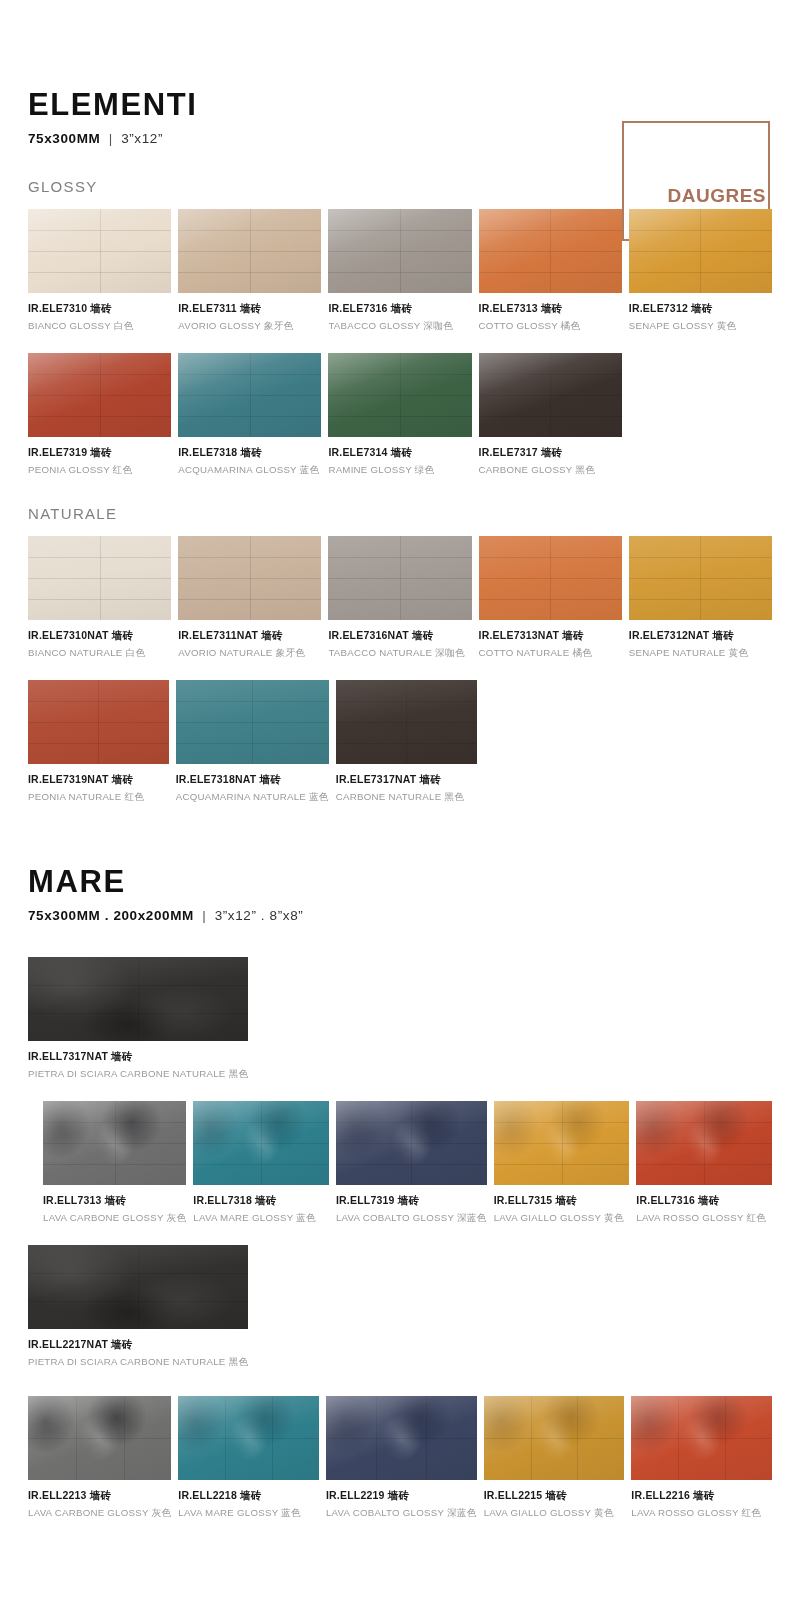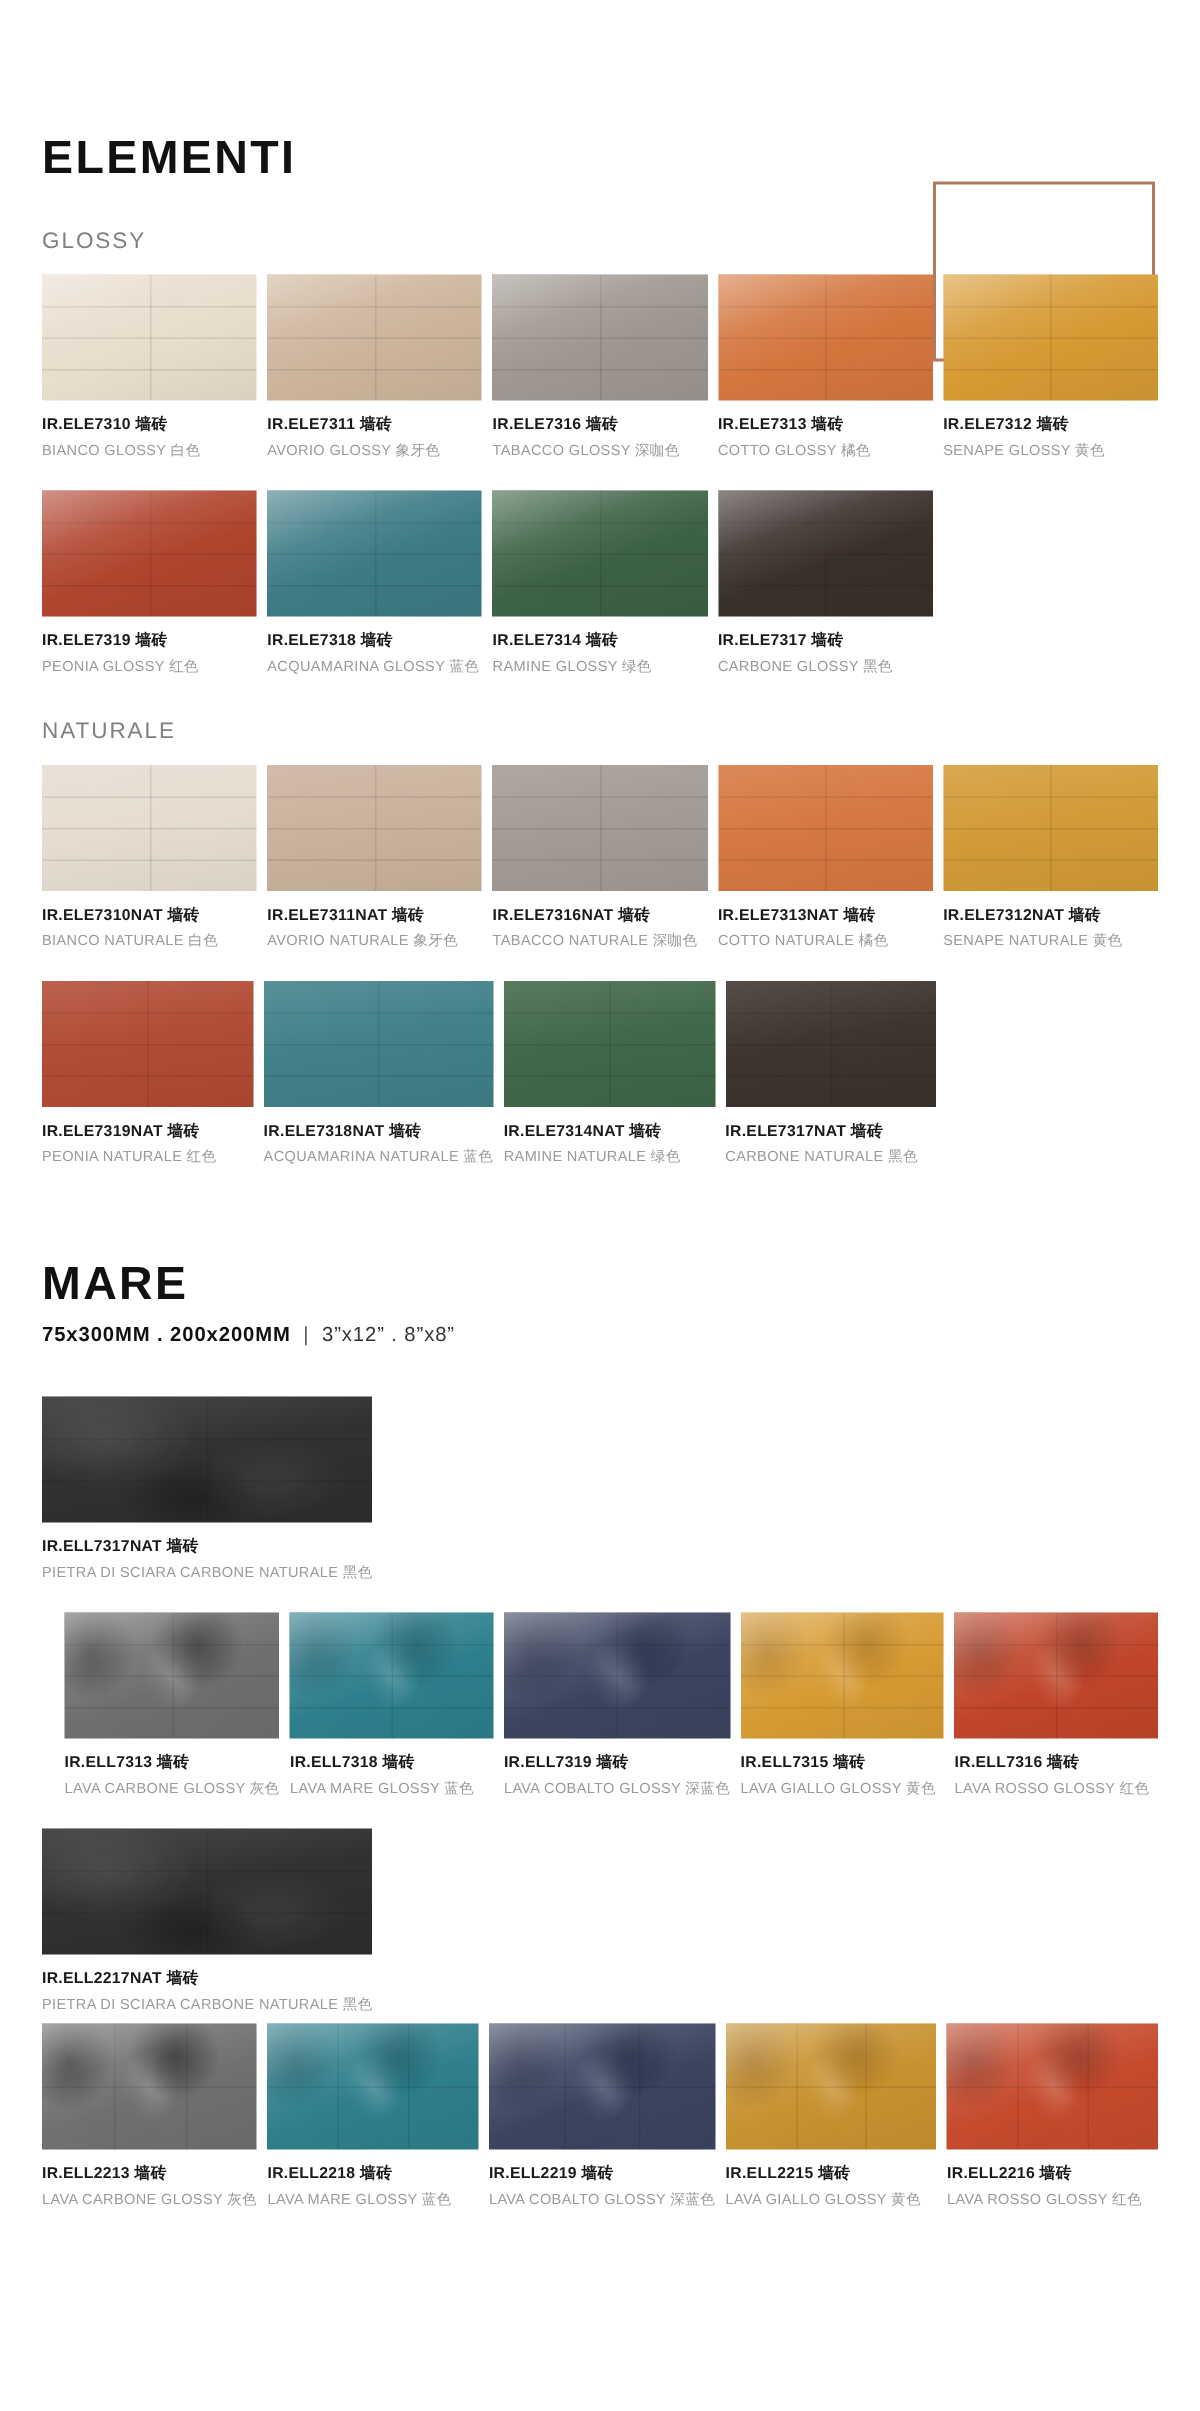--- a/index.html
+++ b/index.html
@@ -140,20 +140,21 @@
     <div class="logo-inner">
       <div class="logo-word">DAUGRES</div>
       <div class="logo-rule"></div>
       <div class="logo-sub">Made in Italy</div>
     </div>
   </div>
 
   <div id="sections-root">
       <div style="margin-top: 89px;">
         <div class="brand-title">ELEMENTI</div>
+        <div class="brand-sizes"><span>75x300MM</span><span class="sep"> | </span><span class="imp">3”x12”</span></div>
         <div class="finish-title" style="margin-top: 32px; margin-bottom: 14px;">GLOSSY</div>
         <div class="grid">
           <div class="tile-cell">
             <div class="swatch" style="background: rgb(233, 221, 205);">
               <div class="mottle" style="background-image: radial-gradient(55% 70% at 25% 30%, rgb(233, 221, 205) 0%, rgba(0, 0, 0, 0) 75%), radial-gradient(45% 60% at 78% 70%, rgb(233, 221, 205) 0%, rgba(0, 0, 0, 0) 75%);"></div>
               <div class="seam-h" style="top: 25%;"></div>
               <div class="seam-h" style="top: 50%;"></div>
               <div class="seam-h" style="top: 75%;"></div>
               <div class="seam-v" style="left: 50%; top: 0%; height: 25%; bottom: auto;"></div>
               <div class="seam-v" style="left: 50%; top: 25%; height: 25%; bottom: auto;"></div>
@@ -388,35 +389,20 @@
               <div class="seam-h" style="top: 50%;"></div>
               <div class="seam-h" style="top: 75%;"></div>
               <div class="seam-v" style="left: 50%; top: 0%; height: 25%; bottom: auto;"></div>
               <div class="seam-v" style="left: 50%; top: 25%; height: 25%; bottom: auto;"></div>
               <div class="seam-v" style="left: 50%; top: 50%; height: 25%; bottom: auto;"></div>
               <div class="seam-v" style="left: 50%; top: 75%; height: 25%; bottom: auto;"></div>
               <div class="matte"></div>
             </div>
             <div class="code">IR.ELE7318NAT 墙砖</div>
             <div class="desc">ACQUAMARINA NATURALE 蓝色</div>
-          </div>
-          <div class="tile-cell">
-            <div class="swatch" style="background: rgb(63, 102, 71);">
-              <div class="mottle" style="background-image: radial-gradient(55% 70% at 25% 30%, rgb(63, 102, 71) 0%, rgba(0, 0, 0, 0) 75%), radial-gradient(45% 60% at 78% 70%, rgb(63, 102, 71) 0%, rgba(0, 0, 0, 0) 75%);"></div>
-              <div class="seam-h" style="top: 25%;"></div>
-              <div class="seam-h" style="top: 50%;"></div>
-              <div class="seam-h" style="top: 75%;"></div>
-              <div class="seam-v" style="left: 50%; top: 0%; height: 25%; bottom: auto;"></div>
-              <div class="seam-v" style="left: 50%; top: 25%; height: 25%; bottom: auto;"></div>
-              <div class="seam-v" style="left: 50%; top: 50%; height: 25%; bottom: auto;"></div>
-              <div class="seam-v" style="left: 50%; top: 75%; height: 25%; bottom: auto;"></div>
-              <div class="matte"></div>
-            </div>
-            <div class="code">IR.ELE7314NAT 墙砖</div>
-            <div class="desc">RAMINE NATURALE 绿色</div>
           </div>
           <div class="tile-cell">
             <div class="swatch" style="background: rgb(59, 49, 45);">
               <div class="mottle" style="background-image: radial-gradient(55% 70% at 25% 30%, rgb(59, 49, 45) 0%, rgba(0, 0, 0, 0) 75%), radial-gradient(45% 60% at 78% 70%, rgb(59, 49, 45) 0%, rgba(0, 0, 0, 0) 75%);"></div>
               <div class="seam-h" style="top: 25%;"></div>
               <div class="seam-h" style="top: 50%;"></div>
               <div class="seam-h" style="top: 75%;"></div>
               <div class="seam-v" style="left: 50%; top: 0%; height: 25%; bottom: auto;"></div>
               <div class="seam-v" style="left: 50%; top: 25%; height: 25%; bottom: auto;"></div>
               <div class="seam-v" style="left: 50%; top: 50%; height: 25%; bottom: auto;"></div>
@@ -532,21 +518,21 @@
               <div class="seam-h" style="top: 66.6667%;"></div>
               <div class="seam-v" style="left: 50%; top: 0%; height: 33.3333%; bottom: auto;"></div>
               <div class="seam-v" style="left: 50%; top: 33.3333%; height: 33.3333%; bottom: auto;"></div>
               <div class="seam-v" style="left: 50%; top: 66.6667%; height: 33.3333%; bottom: auto;"></div>
               <div class="matte"></div>
             </div>
             <div class="code">IR.ELL2217NAT 墙砖</div>
             <div class="desc">PIETRA DI SCIARA CARBONE NATURALE 黑色</div>
           </div>
         </div>
-        <div class="grid" style="margin-top: 6px;">
+        <div class="grid" style="margin-top: 27px;">
           <div class="tile-cell">
             <div class="swatch" style="background: rgb(112, 112, 111);">
               <div class="mottle" style="background-image: radial-gradient(30% 55% at 12% 30%, rgb(47, 47, 48) 0%, rgba(0, 0, 0, 0) 70%), radial-gradient(26% 60% at 38% 70%, rgb(112, 112, 111) 0%, rgba(0, 0, 0, 0) 72%), radial-gradient(30% 50% at 62% 25%, rgb(47, 47, 48) 0%, rgba(0, 0, 0, 0) 70%), radial-gradient(24% 58% at 85% 68%, rgb(112, 112, 111) 0%, rgba(0, 0, 0, 0) 72%), radial-gradient(20% 40%, rgba(255, 255, 255, 0.3) 0%, rgba(255, 255, 255, 0) 70%);"></div>
               <div class="seam-h" style="top: 50%;"></div>
               <div class="seam-v" style="left: 33.3333%; top: 0%; height: 50%; bottom: auto;"></div>
               <div class="seam-v" style="left: 66.6667%; top: 0%; height: 50%; bottom: auto;"></div>
               <div class="seam-v" style="left: 33.3333%; top: 50%; height: 50%; bottom: auto;"></div>
               <div class="seam-v" style="left: 66.6667%; top: 50%; height: 50%; bottom: auto;"></div>
               <div class="gloss"></div>
             </div>

